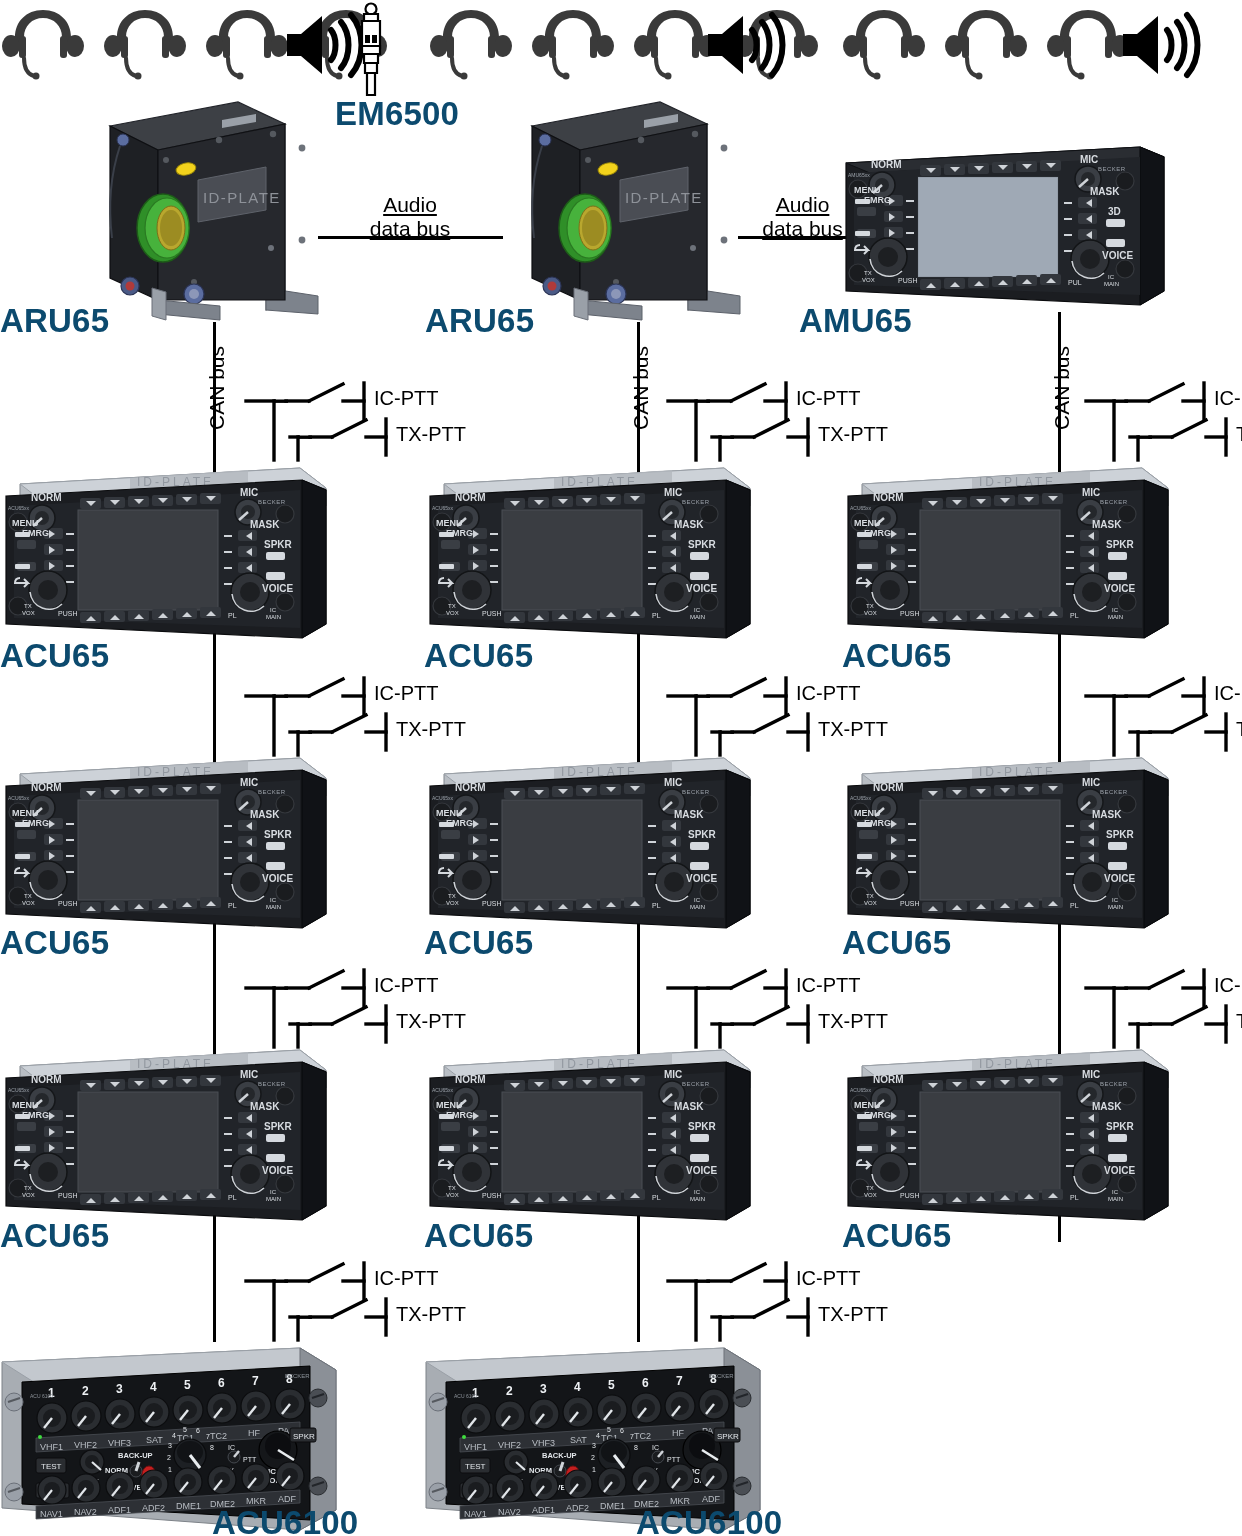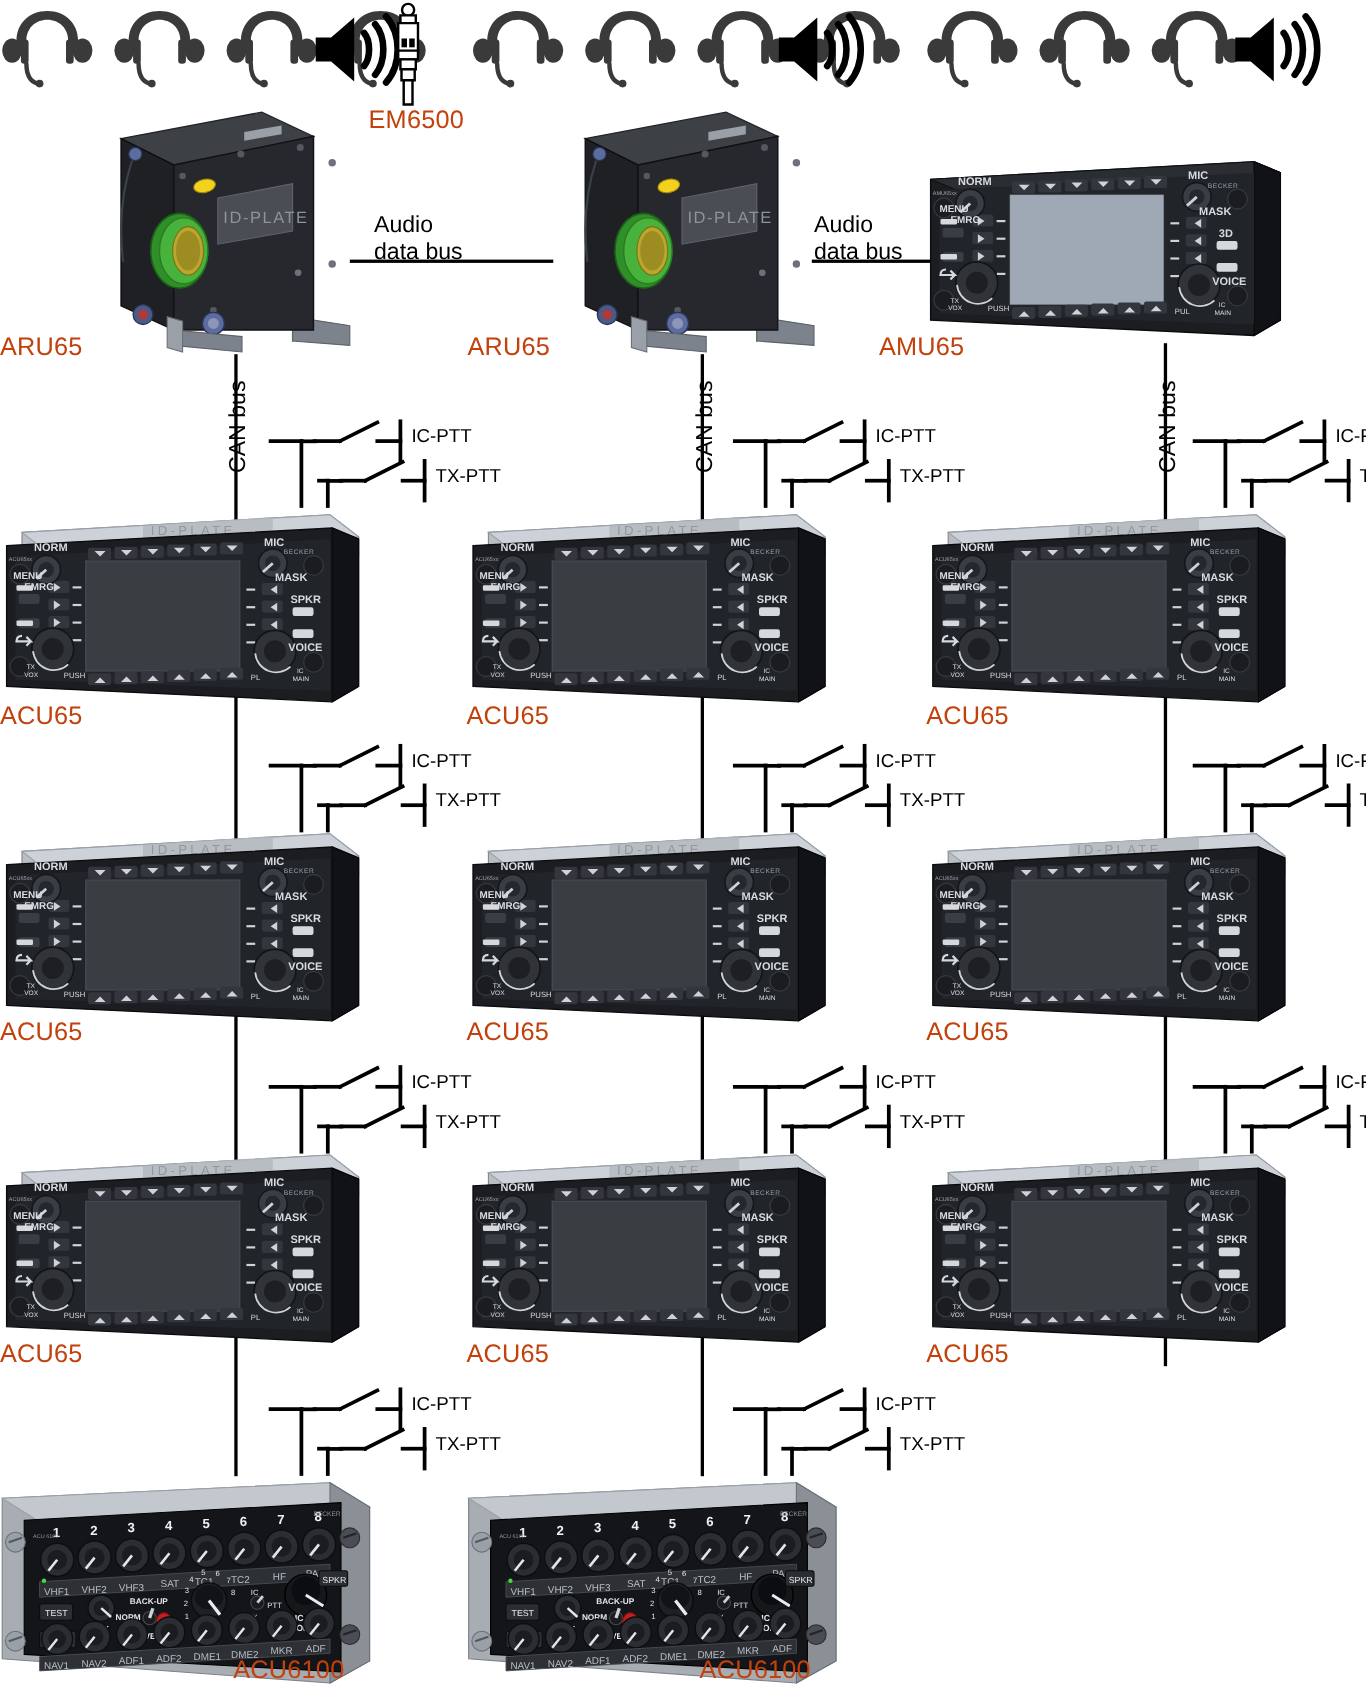--- a/index.html
+++ b/index.html
@@ -5,28 +5,28 @@
   html,body{margin:0;padding:0;background:#fff;}
   body{width:1242px;height:1536px;position:relative;overflow:hidden;
        font-family:"Liberation Sans",sans-serif;}
   .stage{position:absolute;left:0;top:0;width:1242px;height:1536px;}
   .abs{position:absolute;}
 
   
   .wire-v{position:absolute;width:3px;background:#000;}
   .wire-h{position:absolute;height:3px;background:#000;}
   .lbl{position:absolute;font-size:21px;color:#000;line-height:1.12;white-space:nowrap;}
-  .lbl.ctr{}
+  .lbl.ctr{text-align:center;text-decoration:underline;}
   .vlbl{position:absolute;font-size:21px;color:#000;white-space:nowrap;
         transform-origin:0 0;transform:rotate(-90deg);}
-  .blue{color:#c2410c;font-size:23px;font-weight:400;letter-spacing:.2px;}
+  .blue{color:#0c4a6e;font-size:33px;font-weight:700;letter-spacing:.2px;}
 
   
   .ptt{position:absolute;width:175px;height:82px;}
-  .ptt .txt{position:absolute;font-size:17px;color:#000;white-space:nowrap;}
+  .ptt .txt{position:absolute;font-size:20px;color:#000;white-space:nowrap;}
 
   
   .hs{position:absolute;width:82px;height:74px;}
   .spk{position:absolute;width:78px;height:66px;}
 
   
   .aru{position:absolute;width:250px;height:235px;}
 
   
   .panel{position:absolute;width:320px;height:185px;}

